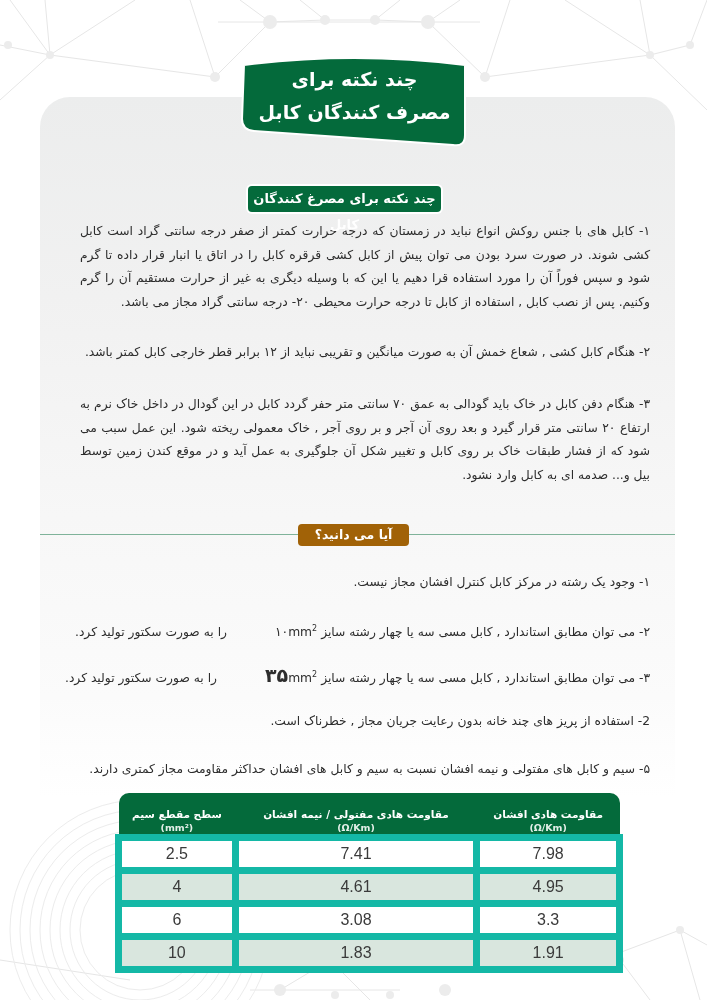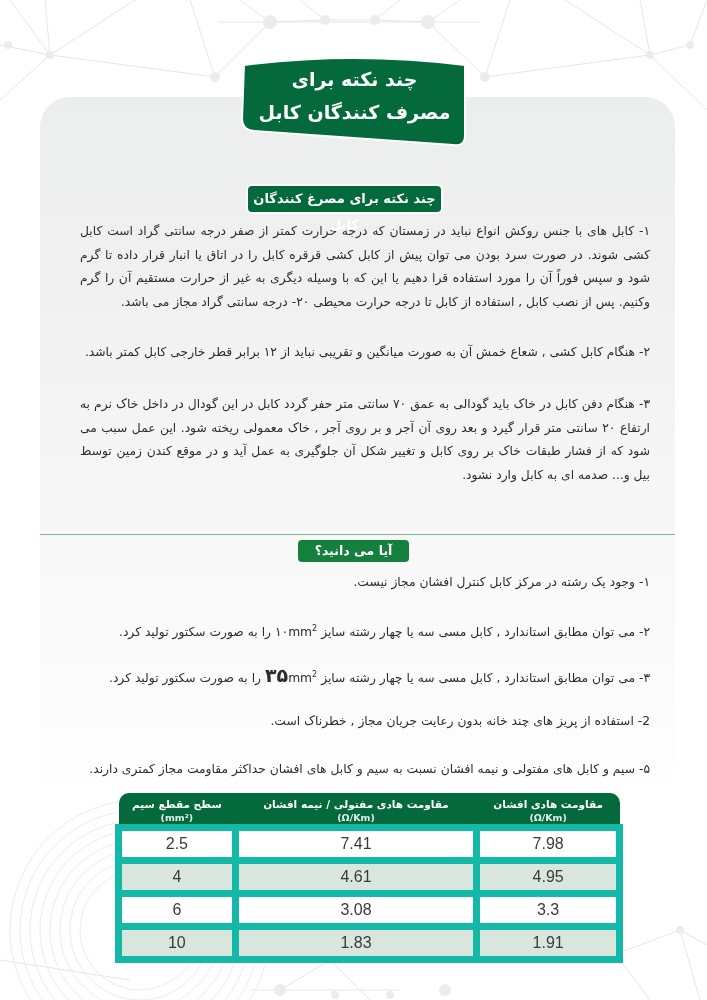--- a/index.html
+++ b/index.html
@@ -40,46 +40,46 @@
   }
   .p1 { top: 220px; }
   .p2 { top: 341px; }
   .p3 { top: 393px; }
 
   .divider {
     position: absolute; left: 40px; width: 635px; top: 534px; height: 1px;
     background: #7fb39a; z-index: 2;
   }
   .did-you-know {
-    position: absolute; left: 298px; top: 540px; width: 111px; height: 22px;
-    background: #15803d; color: #fff; border-radius: 4px;
+    position: absolute; left: 298px; top: 524px; width: 111px; height: 22px;
+    background: #a16207; color: #fff; border-radius: 4px;
     font-size: 12.5px; font-weight: bold; text-align: center; line-height: 22px;
     direction: rtl; z-index: 3;
   }
 
   .fact {
     position: absolute; right: 57px; width: 580px; direction: rtl; text-align: right;
     font-size: 12.3px; line-height: 20px; color: #2d2d2d; z-index: 2; white-space: nowrap;
   }
   .f1 { top: 572px; }
   .f2 { top: 619px; }
   .f3 { top: 665px; }
   .f4 { top: 711px; }
   .f5 { top: 759px; }
-  .f2 .size, .f3 .size { direction: ltr; unicode-bidi: isolate; display: inline-block; }
+  .f2 .size, .f3 .size { direction: ltr; unicode-bidi: isolate; display: inline-block; margin-left: 44px; }
   .f3 .num { font-size: 19px; font-weight: bold; }
   sup { font-size: 8px; }
 
   .table-wrap {
     position: absolute; left: 115px; top: 793px; width: 508px; z-index: 2;
   }
   table { width: 100%; border-collapse: collapse; direction: rtl; }
   thead th {
     background: #046a3b; color: #fff; font-weight: bold; font-size: 10.5px;
-    height: 18px; padding-top: 5px; vertical-align: top; line-height: 13px;
+    height: 18px; padding-top: 15px; vertical-align: top; line-height: 13px;
   }
   thead th .unit { display: block; font-weight: bold; font-size: 9.5px; color: #e3efe8; direction: ltr; }
   thead th:first-child { border-top-right-radius: 10px; }
   thead th:last-child { border-top-left-radius: 10px; }
   tbody td {
     height: 33px; text-align: center; font-size: 16px; color: #3a3a3a;
     border: 7px solid #14b8a6; font-family: "Liberation Sans", sans-serif;
   }
   tbody tr.alt td { background: #d9e6de; }
   tbody tr td { background: #ffffff; }

